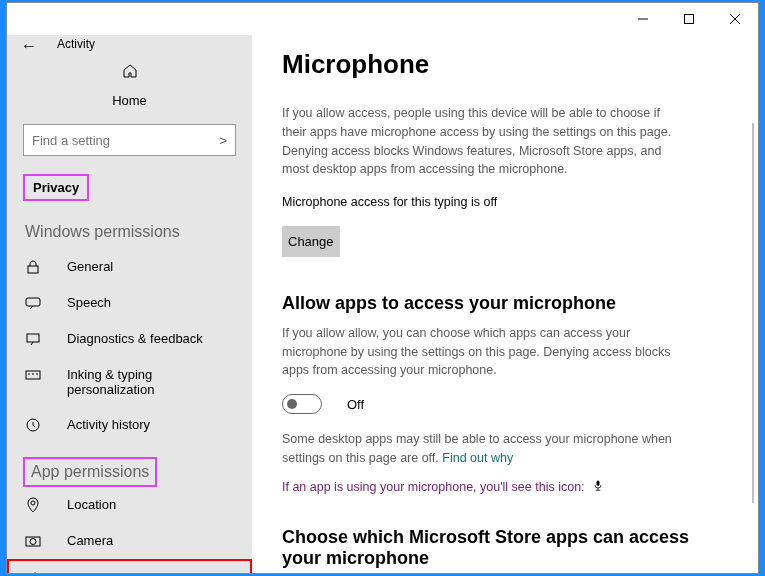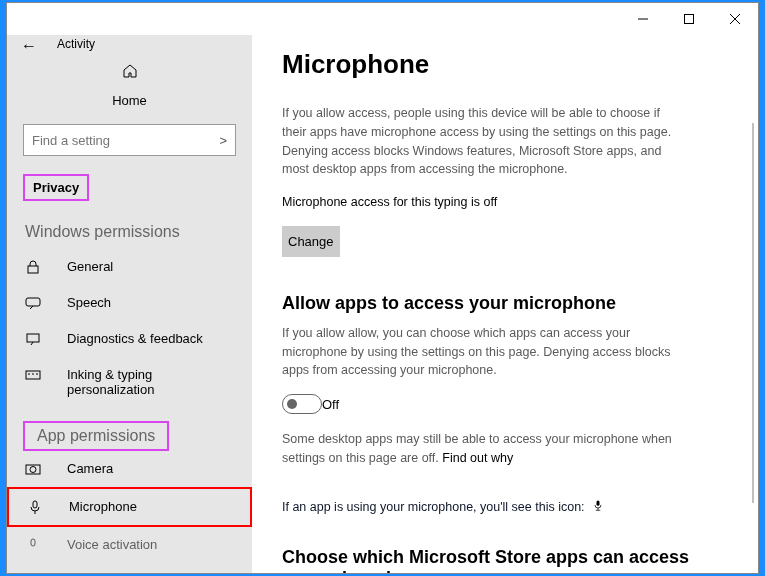--- a/index.html
+++ b/index.html
@@ -18,23 +18,23 @@
 .search input { border:none; outline:none; flex:1; font-size:13px; background:transparent; }
 .search span { font-size:13px; color:#555; }
 .section { font-size:16px; color:#666; padding:8px 18px; }
 .navitem { display:flex; align-items:flex-start; gap:26px; padding:10px 18px; font-size:13px; color:#000; }
 .hl { border:2px solid #d946ef; display:inline-block; }
 .hl-nav { border:2px solid red; }
 .content { flex:1; padding:14px 30px 10px 30px; overflow-y:auto; color:#000; position:relative; }
 .content h1 { font-size:26px; font-weight:600; margin-bottom:24px; }
 .content h2 { font-size:18px; font-weight:600; margin-bottom:10px; margin-top:10px; }
 .content p { font-size:12.5px; color:#5a5a5a; line-height:1.5; max-width:400px; margin-bottom:8px; }
-.content a { color:#000000; text-decoration:none; }
+.content a { color:#0f766e; text-decoration:none; }
 .changebtn { background:#ccc; border:none; padding:8px 6px; font-size:13px; margin:6px 0 26px 0; }
-.toggle-row { display:flex; align-items:center; gap:0; margin:14px 0 16px 0; }
+.toggle-row { display:flex; align-items:center; gap:25px; margin:14px 0 16px 0; }
 .toggle { width:40px; height:20px; border:1px solid #666; border-radius:10px; position:relative; }
 .toggle .knob { width:10px; height:10px; background:#666; border-radius:50%; position:absolute; left:4px; top:4px; }
 .micicon { display:inline-block; vertical-align:middle; margin-left:4px; }
 .scrolltrack { position:absolute; right:4px; top:88px; width:2px; height:380px; background:#c0c0c0; }
 </style>
 </head>
 <body>
 
 <div class="window">
   <div class="titlebar">
@@ -102,25 +102,39 @@
       </div>
       <div class="navitem">
         <svg viewBox="0 0 16 16">
             <rect x="1" y="4" width="14" height="8" fill="none" stroke="#000"></rect>
             <line x1="3" y1="7" x2="5" y2="7" stroke="#000"></line>
             <line x1="7" y1="7" x2="9" y2="7" stroke="#000"></line>
             <line x1="11" y1="7" x2="13" y2="7" stroke="#000"></line>
           </svg>
         <span>Inking &amp; typing personalization</span>
       </div>
+      <div class="navitem">
+        <svg viewBox="0 0 16 16">
+            <circle cx="8" cy="8" r="6" fill="none" stroke="#000"></circle>
+            <path d="M8 5v3l2 2" stroke="#000" fill="none"></path>
+          </svg>
+        <span>Activity history</span>
+      </div>
 
       <div style="padding:14px 16px 0 16px;">
-        <span class="hl" style="padding:4px 12px;"><span class="section" style="padding:0;">App permissions</span></span>
+        <span class="hl" style="padding:4px 6px;"><span class="section" style="padding:0;">App permissions</span></span>
       </div>
 
+      <div class="navitem">
+        <svg viewBox="0 0 16 16">
+            <path d="M8 1a5 5 0 015 5c0 4-5 9-5 9S3 10 3 6a5 5 0 015-5z" fill="none" stroke="#000"></path>
+            <circle cx="8" cy="6" r="2" fill="none" stroke="#000"></circle>
+          </svg>
+        <span>Location</span>
+      </div>
       <div class="navitem">
         <svg viewBox="0 0 16 16">
             <rect x="1" y="4" width="14" height="9" fill="none" stroke="#000"></rect>
             <circle cx="8" cy="8.5" r="3" fill="none" stroke="#000"></circle>
           </svg>
         <span>Camera</span>
       </div>
       <div class="hl-nav">
         <div class="navitem">
           <svg viewBox="0 0 16 16">
@@ -150,21 +164,21 @@
       <p>If you allow allow, you can choose which apps can access your microphone by using the settings on this page. Denying access blocks apps from accessing your microphone.</p>
       <div class="toggle-row">
         <div class="toggle">
             <div class="knob"></div>
           </div>
         <span style="font-size:13px;">Off</span>
       </div>
       <p>
         <span>Some desktop apps may still be able to access your microphone when settings on this page are off. </span><a href="#">Find out why</a>
       </p>
-      <p style="color:#0f172a;margin-top:30px;">
+      <p style="color:#701a75;margin-top:10px;">
         <span>If an app is using your microphone, you'll see this icon:</span>
         <span class="micicon">
           <svg width="12" height="12" viewBox="0 0 16 16">
               <rect x="6" y="2" width="4" height="7" rx="2" fill="#000"></rect>
               <path d="M4 8a4 4 0 008 0M8 12v3M5 15h6" fill="none" stroke="#000"></path>
             </svg>
         </span>
       </p>
 
       <h2 style="margin-top:30px;max-width:420px;">Choose which Microsoft Store apps can access your microphone</h2>

